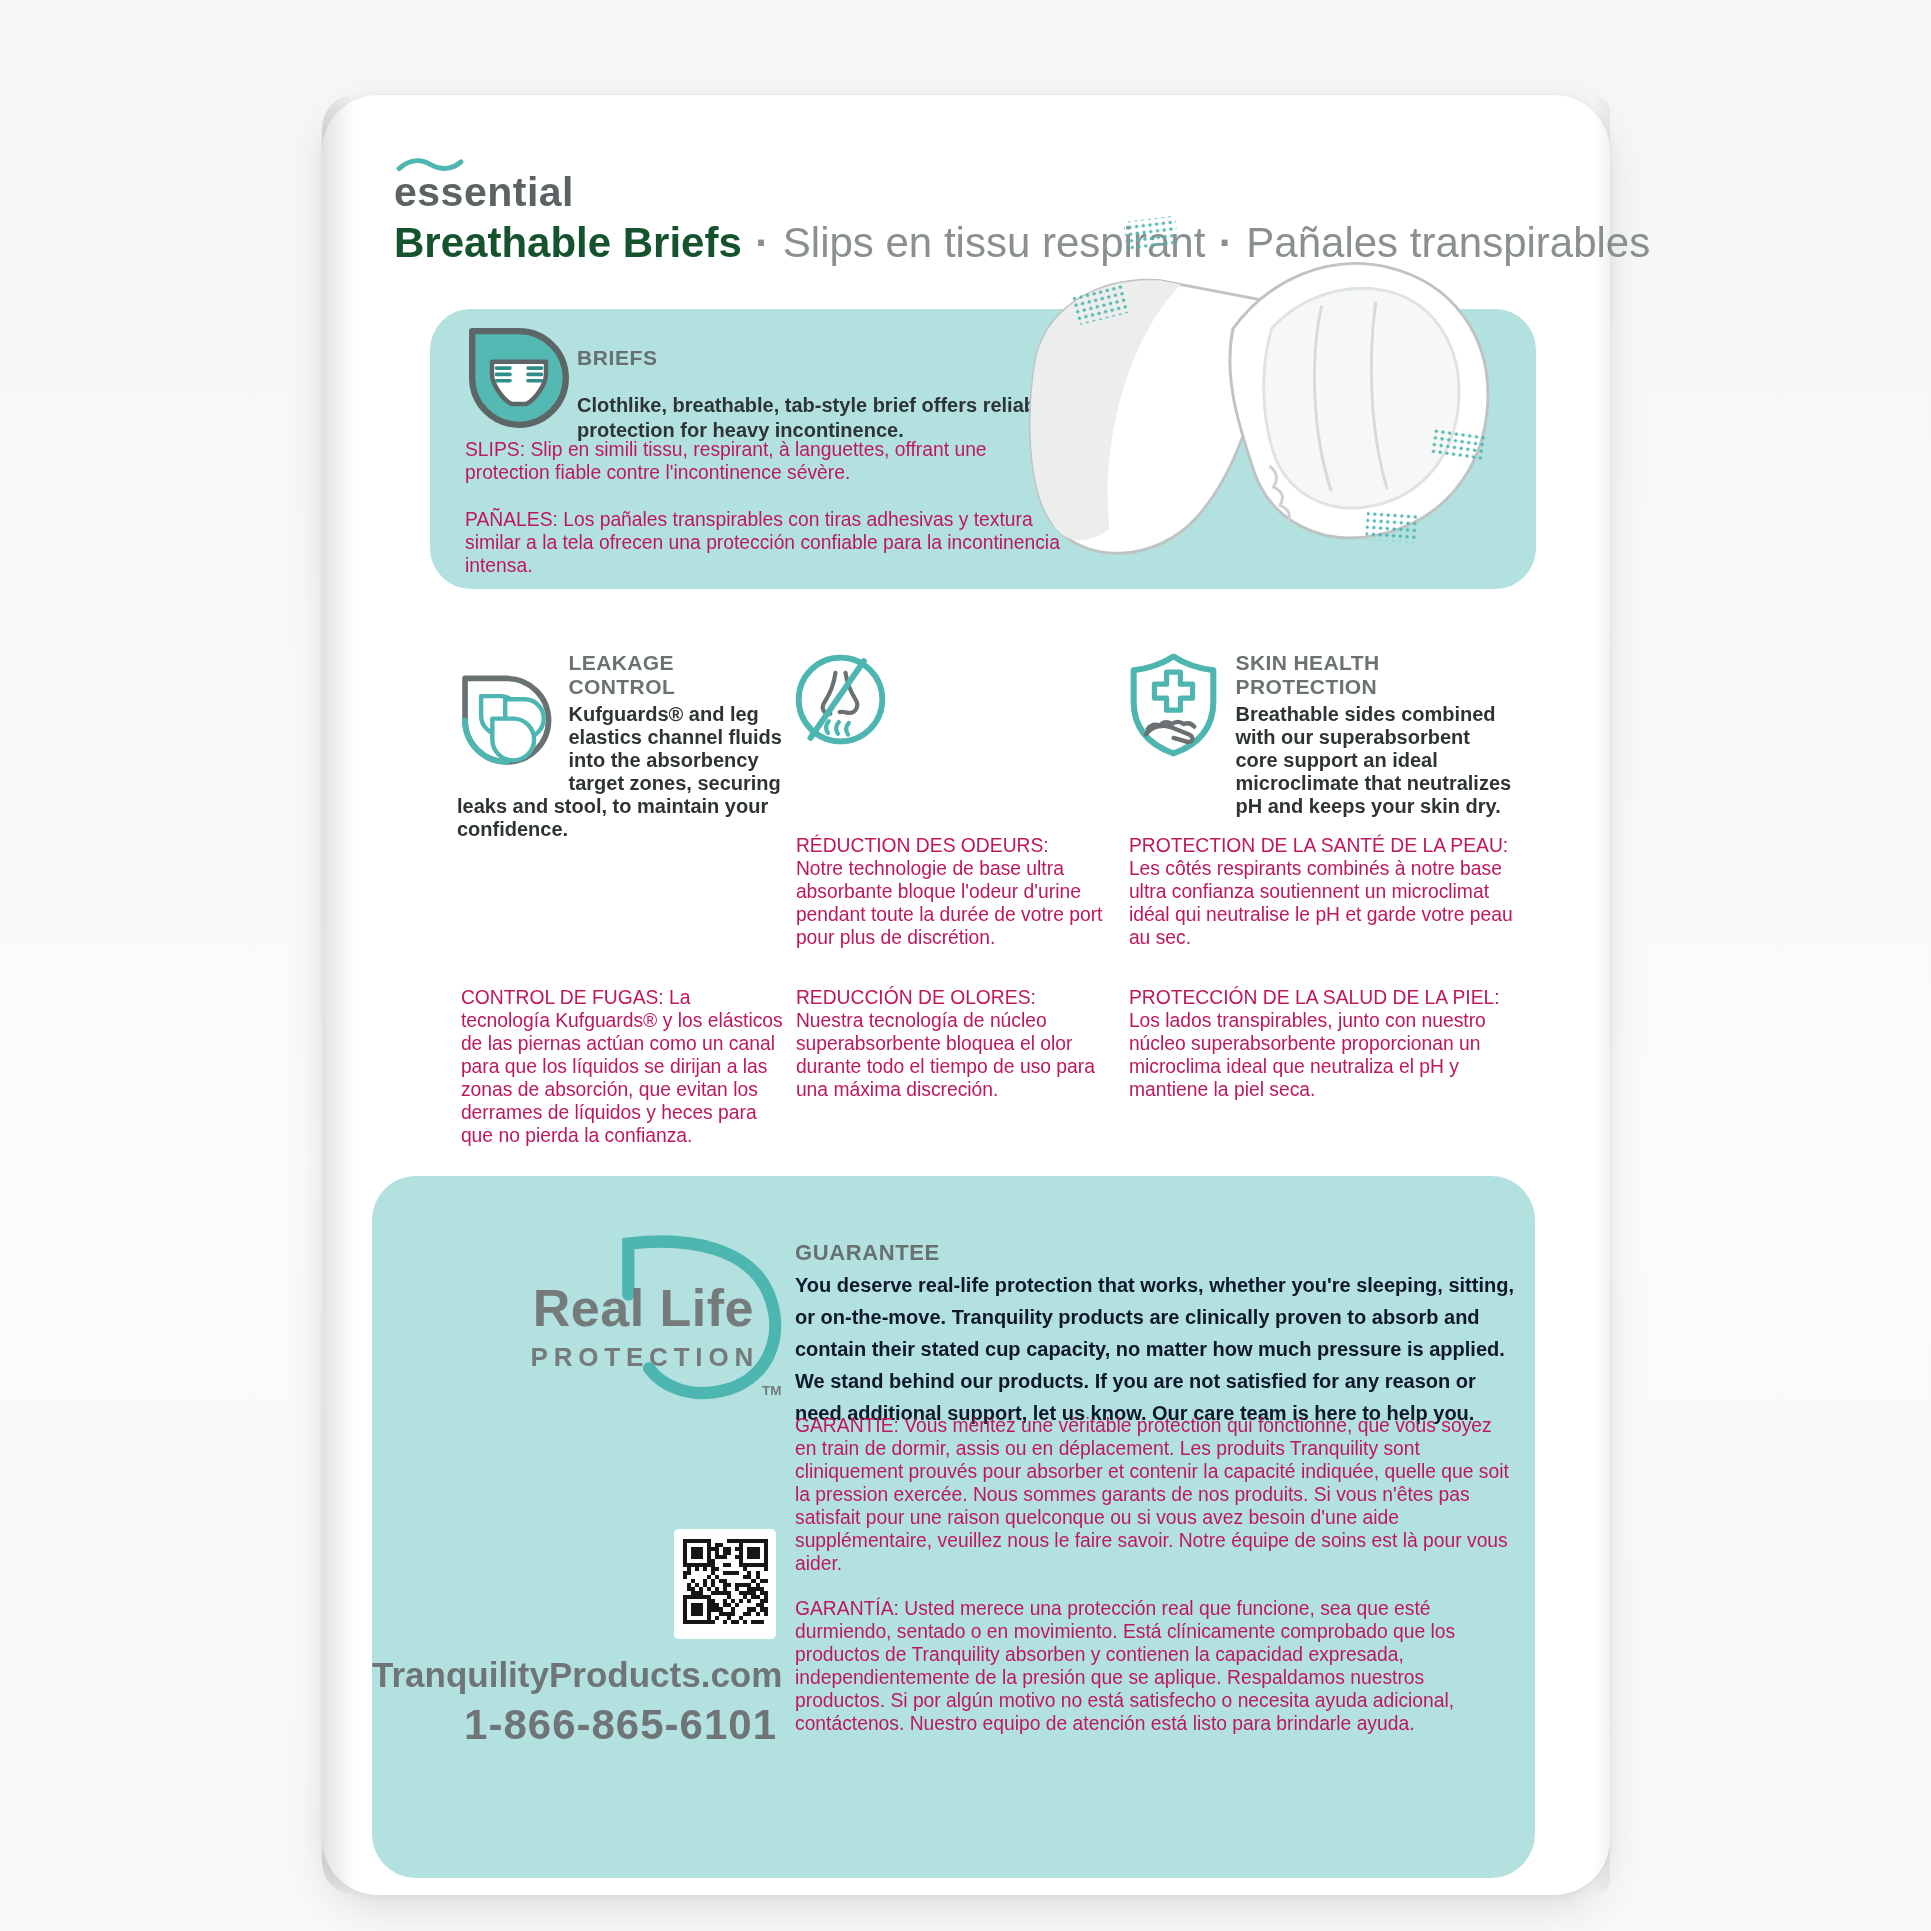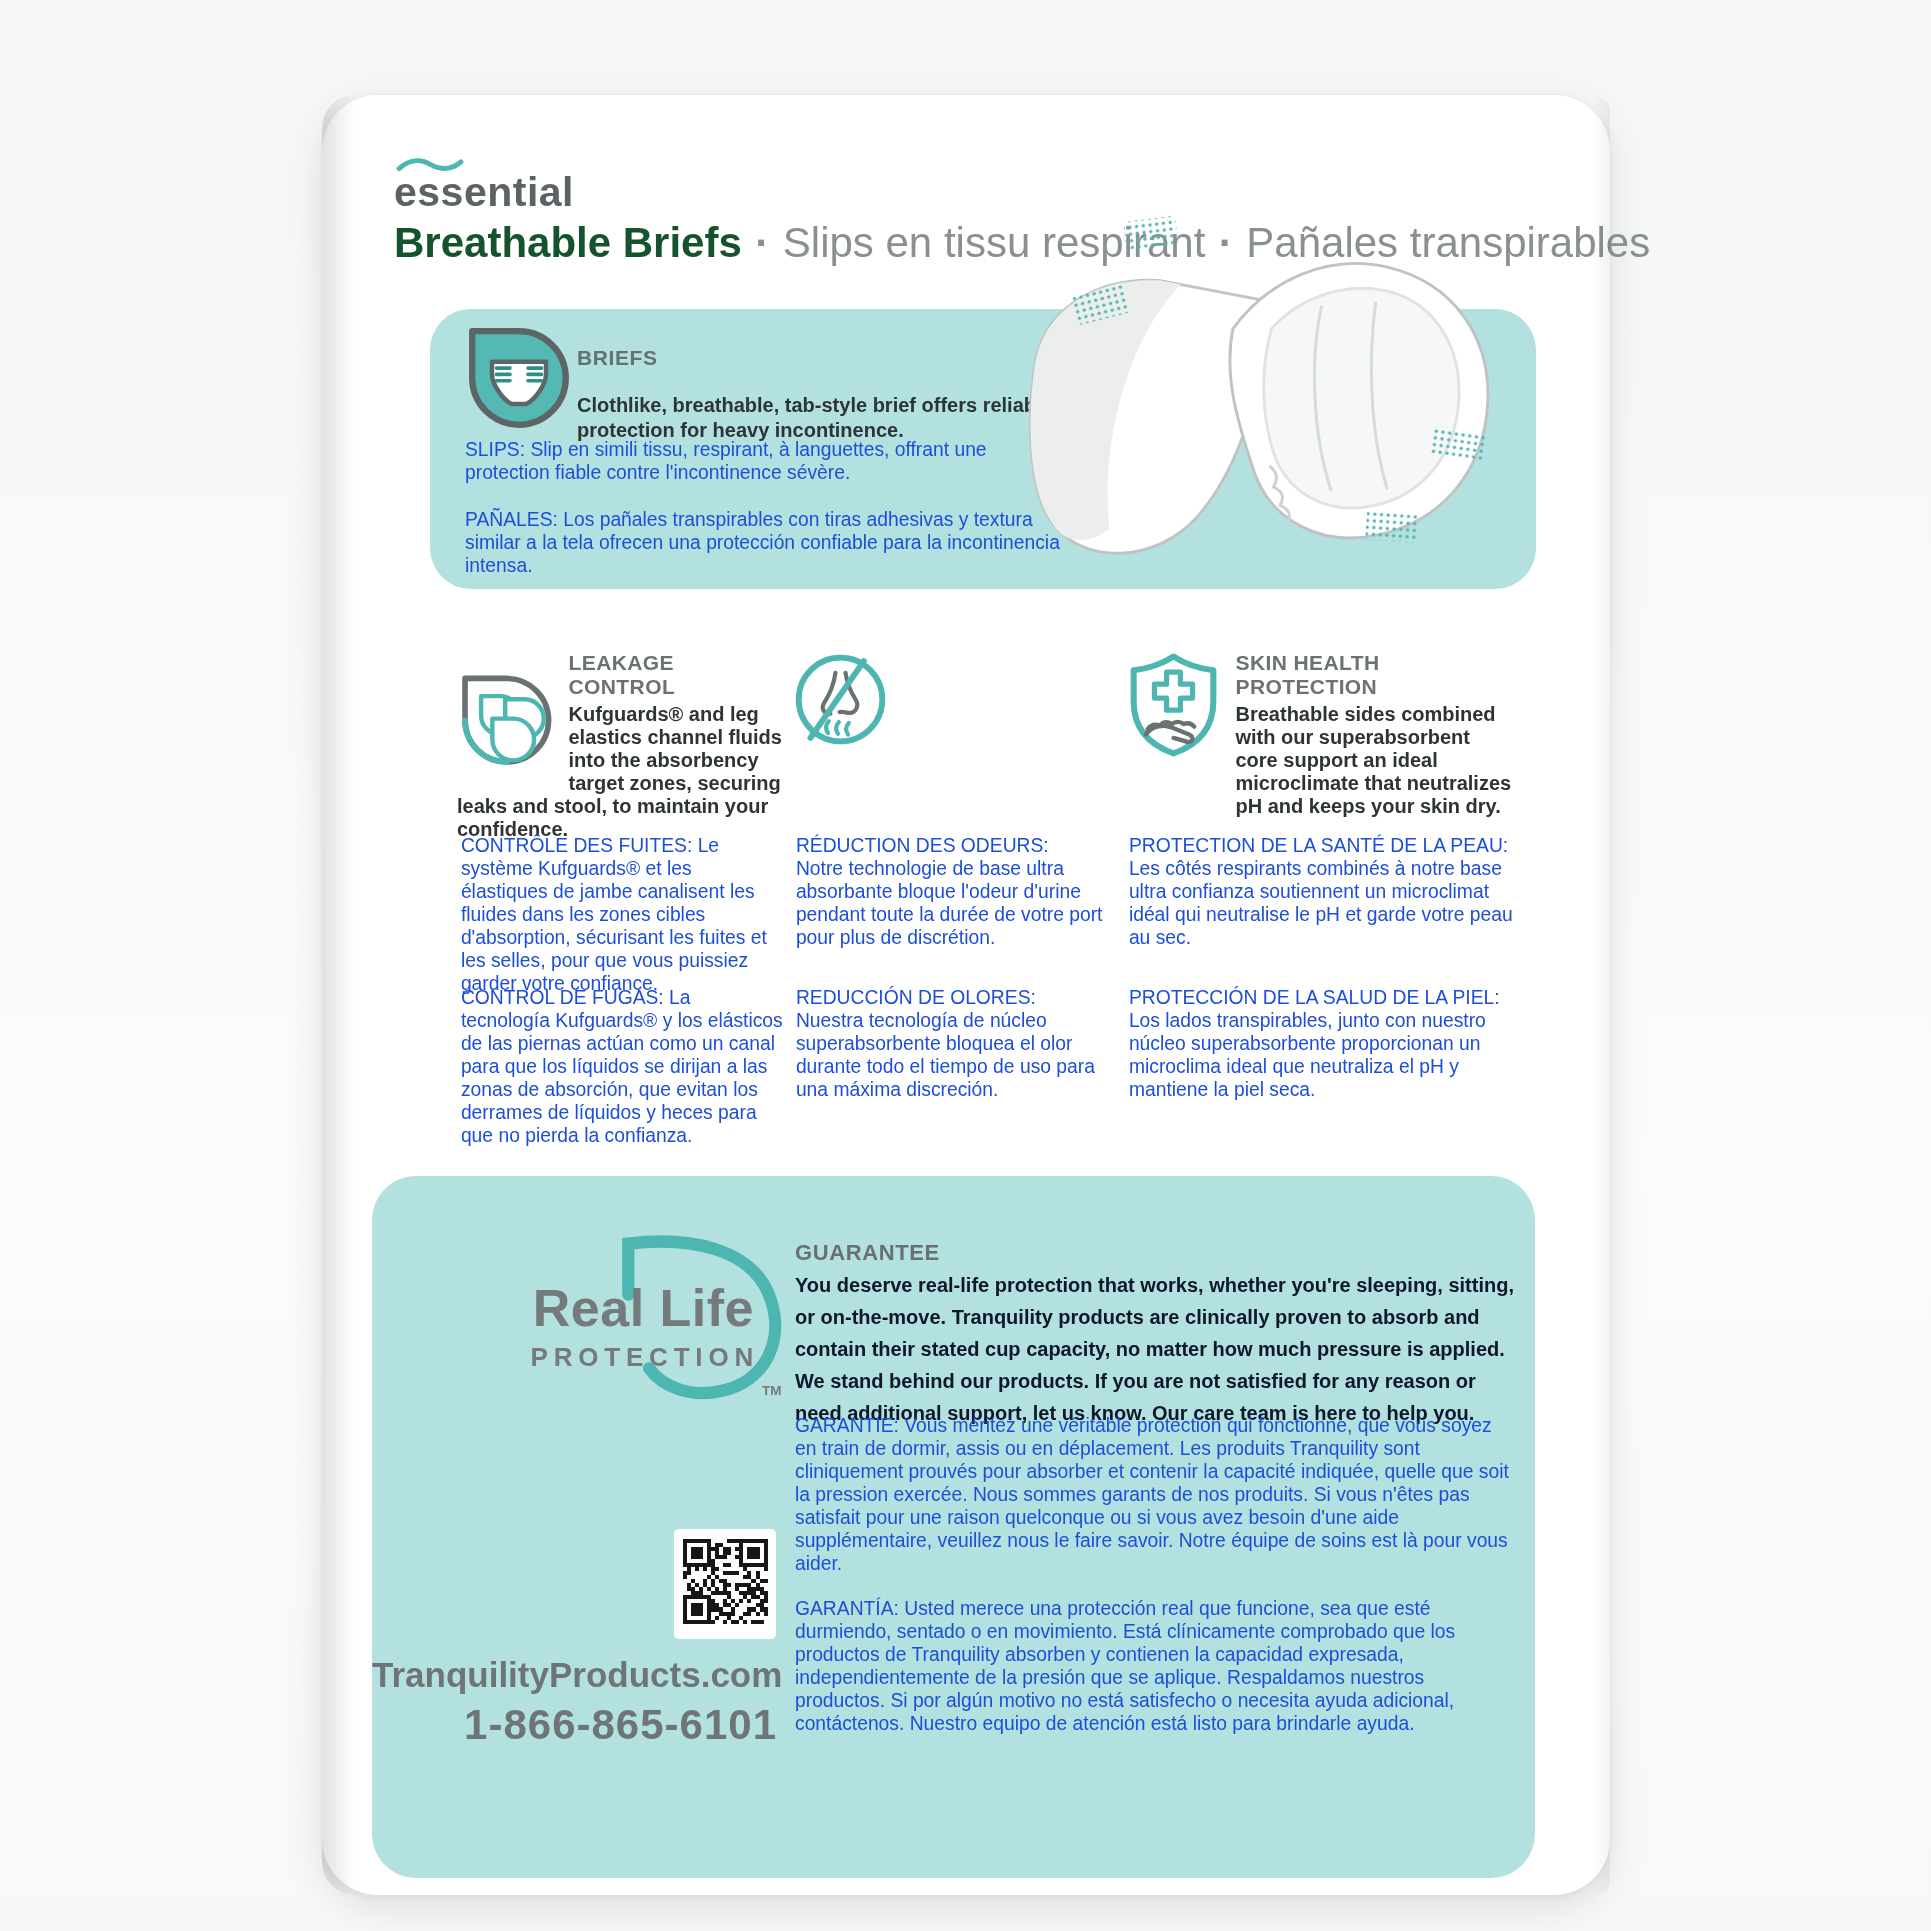--- a/index.html
+++ b/index.html
@@ -27,21 +27,21 @@
 
   
   .hero-box{position:absolute;left:108px;top:214px;width:1106px;height:280px;
     background:#b2e1e0;border-radius:41px;}
   .hero-icon{position:absolute;left:35px;top:15.4px;}
   .hero-head{position:absolute;left:147px;top:37px;font-size:21px;font-weight:bold;color:#65706f;letter-spacing:0.6px;}
   .hero-body-en{position:absolute;left:147px;top:64px;width:488px;font-size:20px;line-height:25px;font-weight:bold;color:#2e3436;}
   .hero-body-fr{position:absolute;left:35px;top:129px;width:603px;}
   .hero-body-es{position:absolute;left:35px;top:199px;width:603px;}
 
-  .para{font-size:19.3px;line-height:23px;color:#1d4ed8;margin:0;white-space:pre-line;}
+  .para{font-size:19.3px;line-height:23px;color:#be185d;margin:0;white-space:pre-line;}
 
   
   .illus{position:absolute;left:658px;top:114px;}
 
   
   .features{position:absolute;left:0;top:533px;width:100%;height:637px;}
   .col{position:absolute;top:8px;height:637px;}
   .col-1{left:135px;width:326px;}
   .col-2{left:470px;width:333px;}
   .col-3{left:803px;width:388px;}
@@ -144,21 +144,20 @@
             <path d="M10,10 L62,10 A52,52 0 1 1 10,62 Z" fill="none" stroke="#6a7172" stroke-width="7" stroke-linejoin="round"></path>
             <path d="M10,62 A52,52 0 0 0 62,114" fill="none" stroke="#4db6b1" stroke-width="7" stroke-linecap="round"></path>
             <path d="M30,32 h24 a24,24 0 1 1 -24,24 z" fill="#ffffff" stroke="#4db6b1" stroke-width="5.5" stroke-linejoin="round"></path>
             <path d="M60,36 h24 a24,24 0 1 1 -24,24 z" fill="#ffffff" stroke="#4db6b1" stroke-width="5.5" stroke-linejoin="round"></path>
             <path d="M44,60 h26 a26,26 0 1 1 -26,26 z" fill="#ffffff" stroke="#4db6b1" stroke-width="5.5" stroke-linejoin="round"></path>
           </svg>
         </span>
         <h4>LEAKAGE CONTROL</h4>
         <p class="feat-bold">Kufguards® and leg elastics channel fluids into the absorbency target zones, securing leaks and stool, to maintain your confidence.</p>
       </div>
-      <p class="para fr">CONTRÔLE DES FUITES: Le système Kufguards® et les élastiques de jambe canalisent les fluides dans les zones cibles d'absorption, sécurisant les fuites et les selles, pour que vous puissiez garder votre confiance.</p>
       <p class="para es">CONTROL DE FUGAS: La tecnología Kufguards® y los elásticos de las piernas actúan como un canal para que los líquidos se dirijan a las zonas de absorción, que evitan los derrames de líquidos y heces para que no pierda la confianza.</p>
     </div>
 
     <div class="col col-2">
       <div class="feat-head flexhead">
         <span class="feat-icon">
           <svg width="97" height="97" viewBox="0 0 116 116">
             <circle cx="58" cy="58" r="50" fill="none" stroke="#4db6b1" stroke-width="7"></circle>
             <path d="M52,26 C50,40 45,52 39,61 C34,68 38,76 46,75" fill="none" stroke="#6a7172" stroke-width="5" stroke-linecap="round"></path>
             <path d="M64,26 C66,40 71,50 76,58 C81,66 76,75 67,74 C63,73.5 60,72 57,73" fill="none" stroke="#6a7172" stroke-width="5" stroke-linecap="round"></path>

